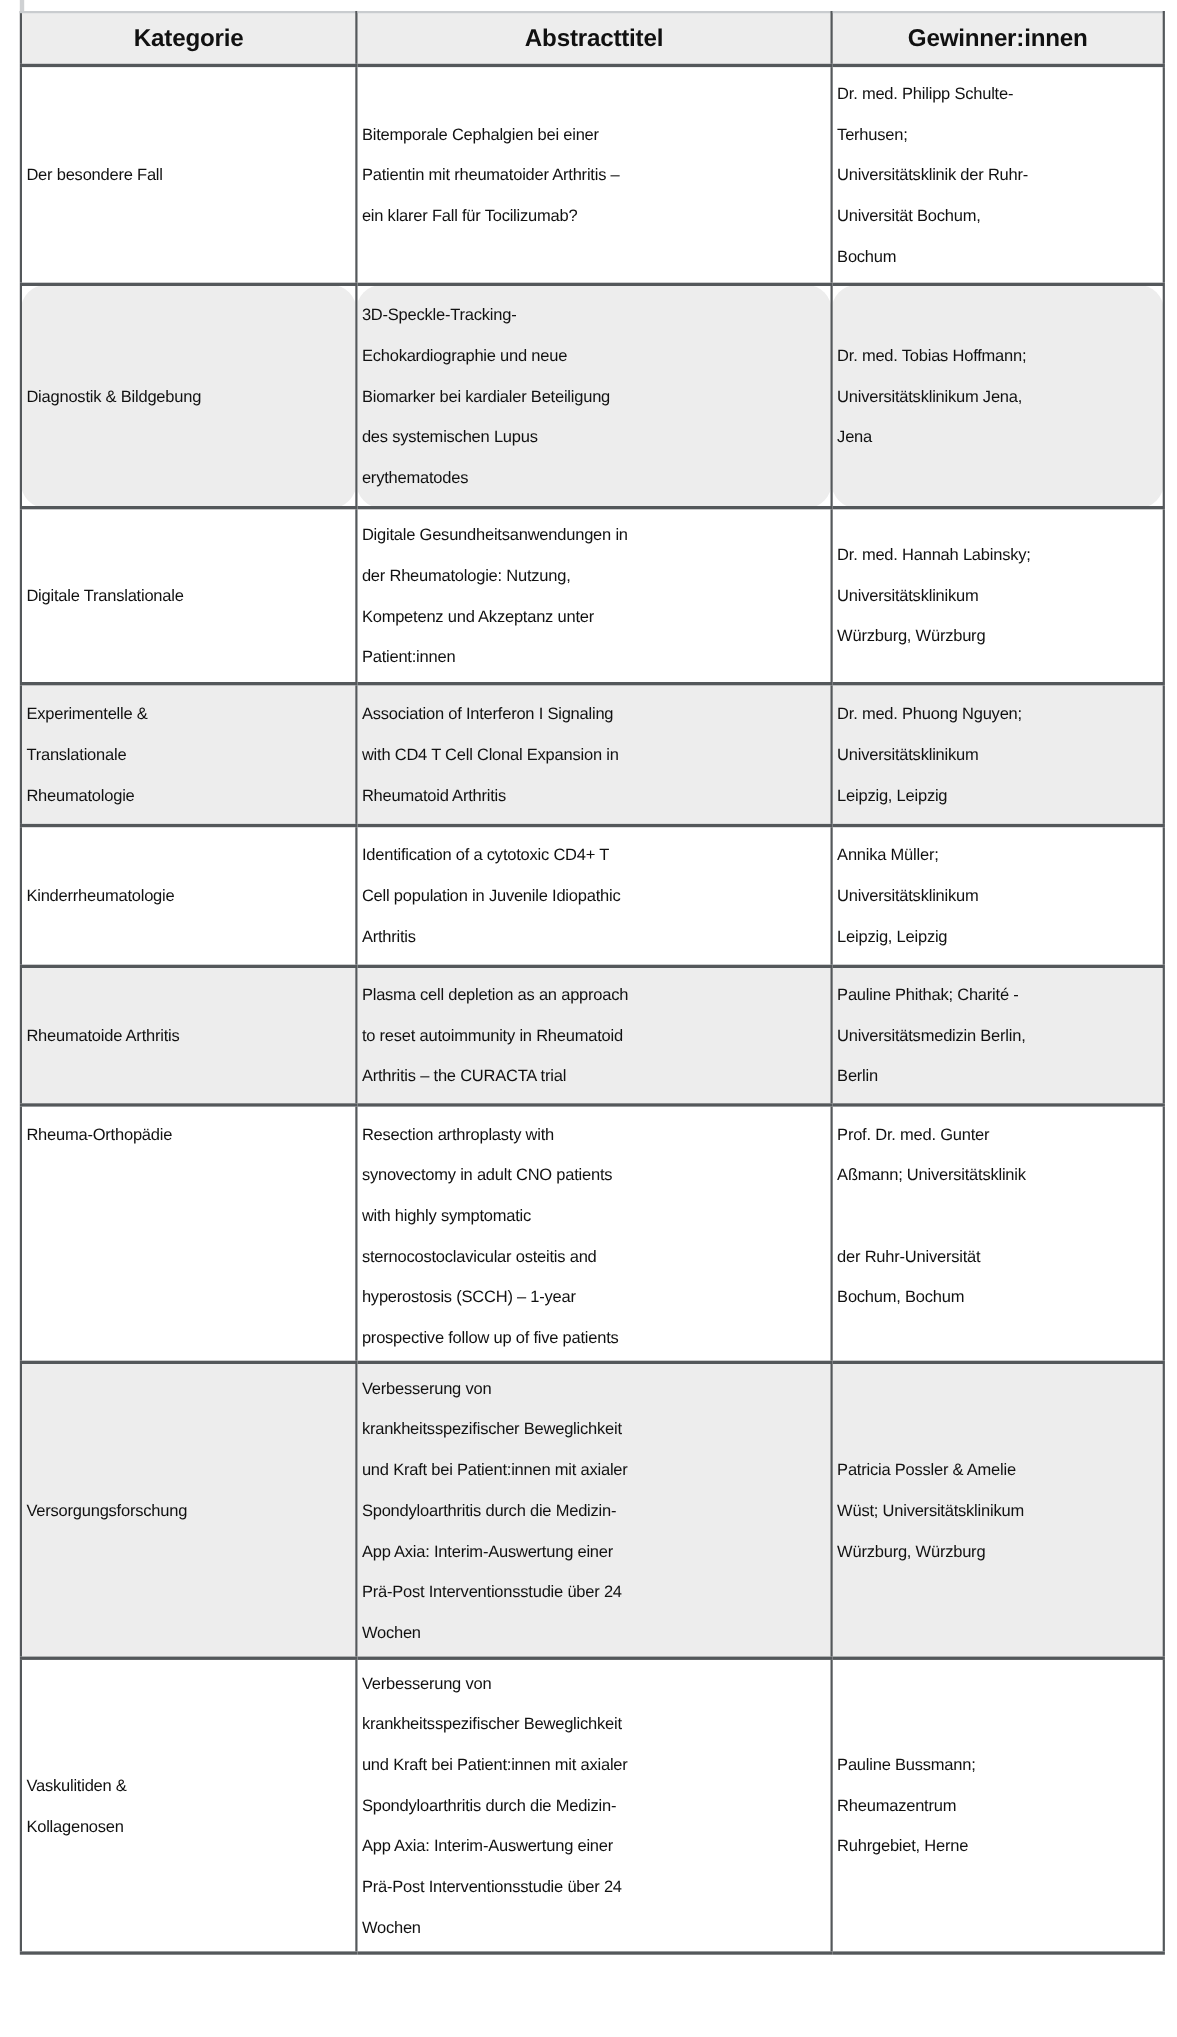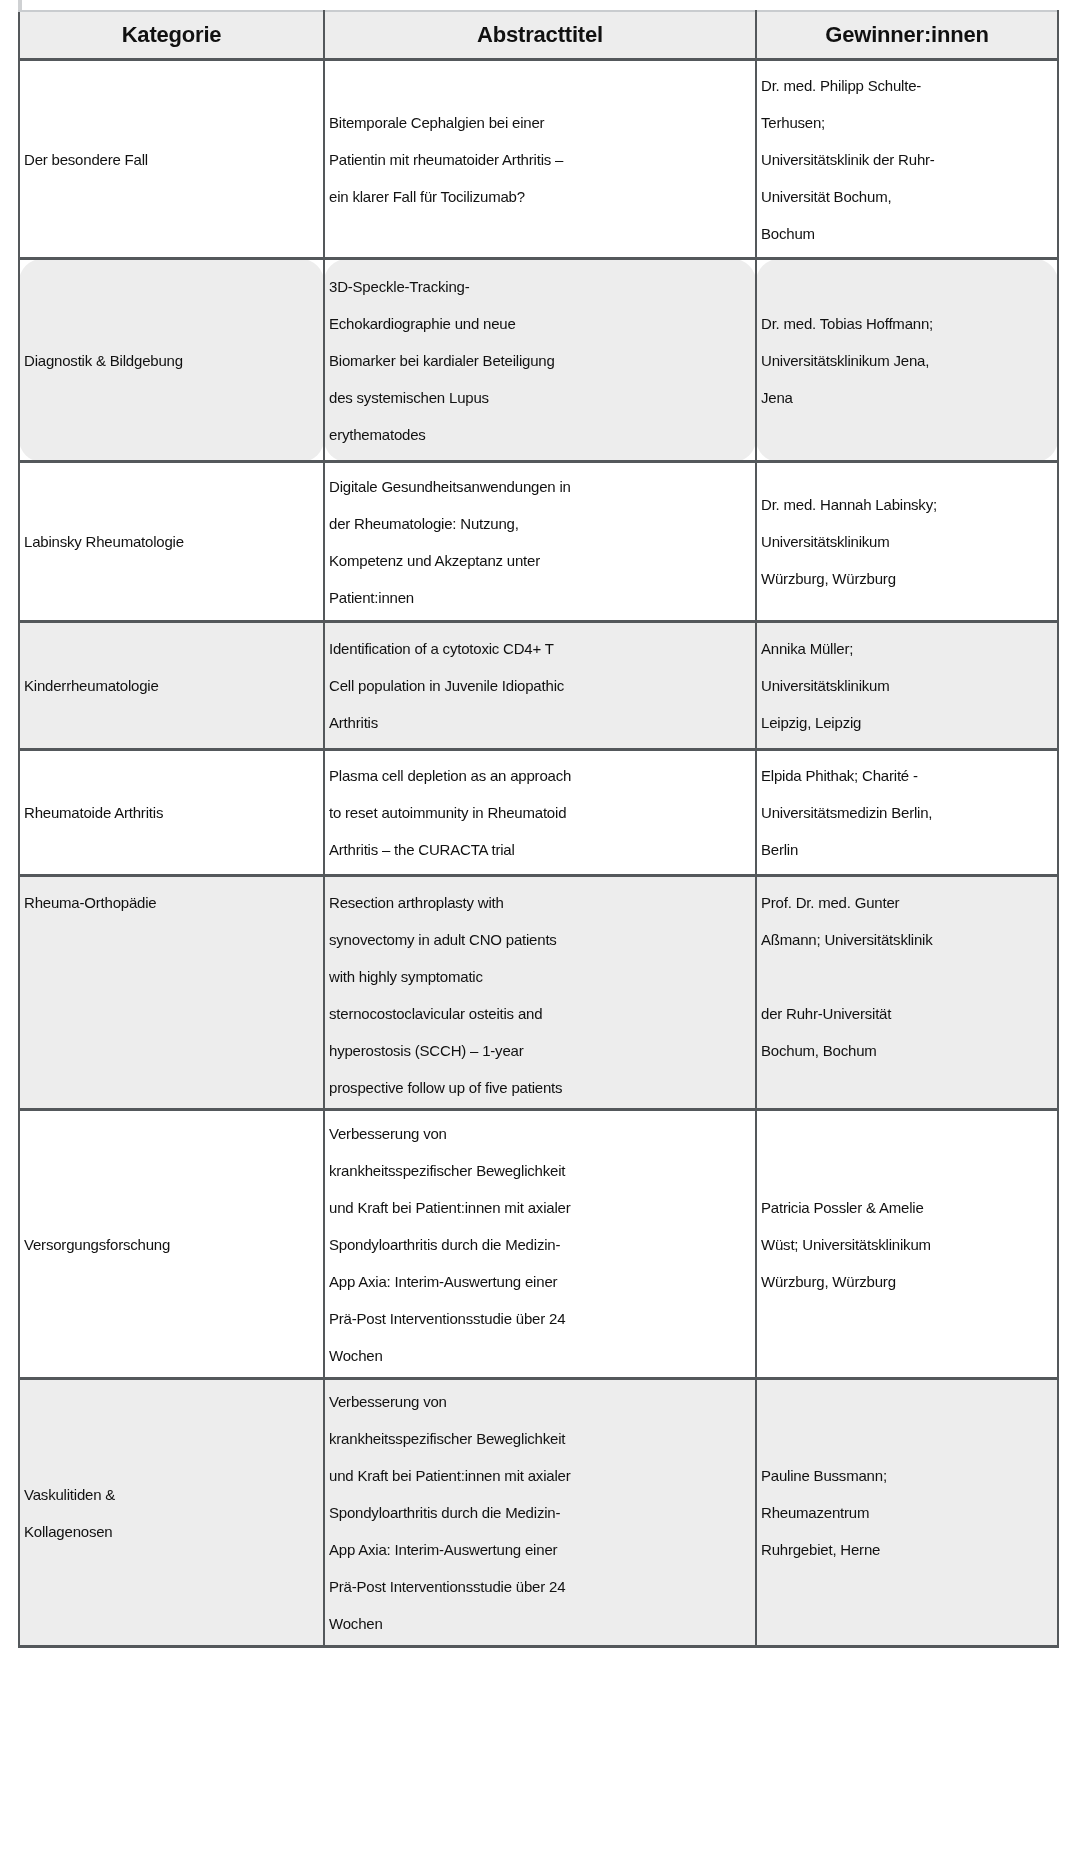--- a/index.html
+++ b/index.html
@@ -116,44 +116,55 @@
           <td>3D-Speckle-Tracking-
 Echokardiographie und neue
 Biomarker bei kardialer Beteiligung
 des systemischen Lupus
 erythematodes</td>
           <td>Dr. med. Tobias Hoffmann;
 Universitätsklinikum Jena,
 Jena</td>
         </tr>
         <tr class="r3">
-          <td>Labinsky Rheumatologie</td>
+          <td>Digitale Translationale</td>
           <td>Digitale Gesundheitsanwendungen in
 der Rheumatologie: Nutzung,
 Kompetenz und Akzeptanz unter
 Patient:innen</td>
           <td>Dr. med. Hannah Labinsky;
 Universitätsklinikum
 Würzburg, Würzburg</td>
+        </tr>
+        <tr class="r5">
+          <td>Experimentelle &amp;
+Translationale
+Rheumatologie</td>
+          <td>Association of Interferon I Signaling
+with CD4 T Cell Clonal Expansion in
+Rheumatoid Arthritis</td>
+          <td>Dr. med. Phuong Nguyen;
+Universitätsklinikum
+Leipzig, Leipzig</td>
         </tr>
         <tr class="r6">
           <td>Kinderrheumatologie</td>
           <td>Identification of a cytotoxic CD4+ T
 Cell population in Juvenile Idiopathic
 Arthritis</td>
           <td>Annika Müller;
 Universitätsklinikum
 Leipzig, Leipzig</td>
         </tr>
         <tr class="r7">
           <td>Rheumatoide Arthritis</td>
           <td>Plasma cell depletion as an approach
 to reset autoimmunity in Rheumatoid
 Arthritis – the CURACTA trial</td>
-          <td>Elpida Phithak; Charité -
+          <td>Pauline Phithak; Charité -
 Universitätsmedizin Berlin,
 Berlin</td>
         </tr>
         <tr class="r8">
           <td>Rheuma-Orthopädie</td>
           <td>Resection arthroplasty with
 synovectomy in adult CNO patients
 with highly symptomatic
 sternocostoclavicular osteitis and
 hyperostosis (SCCH) – 1-year

